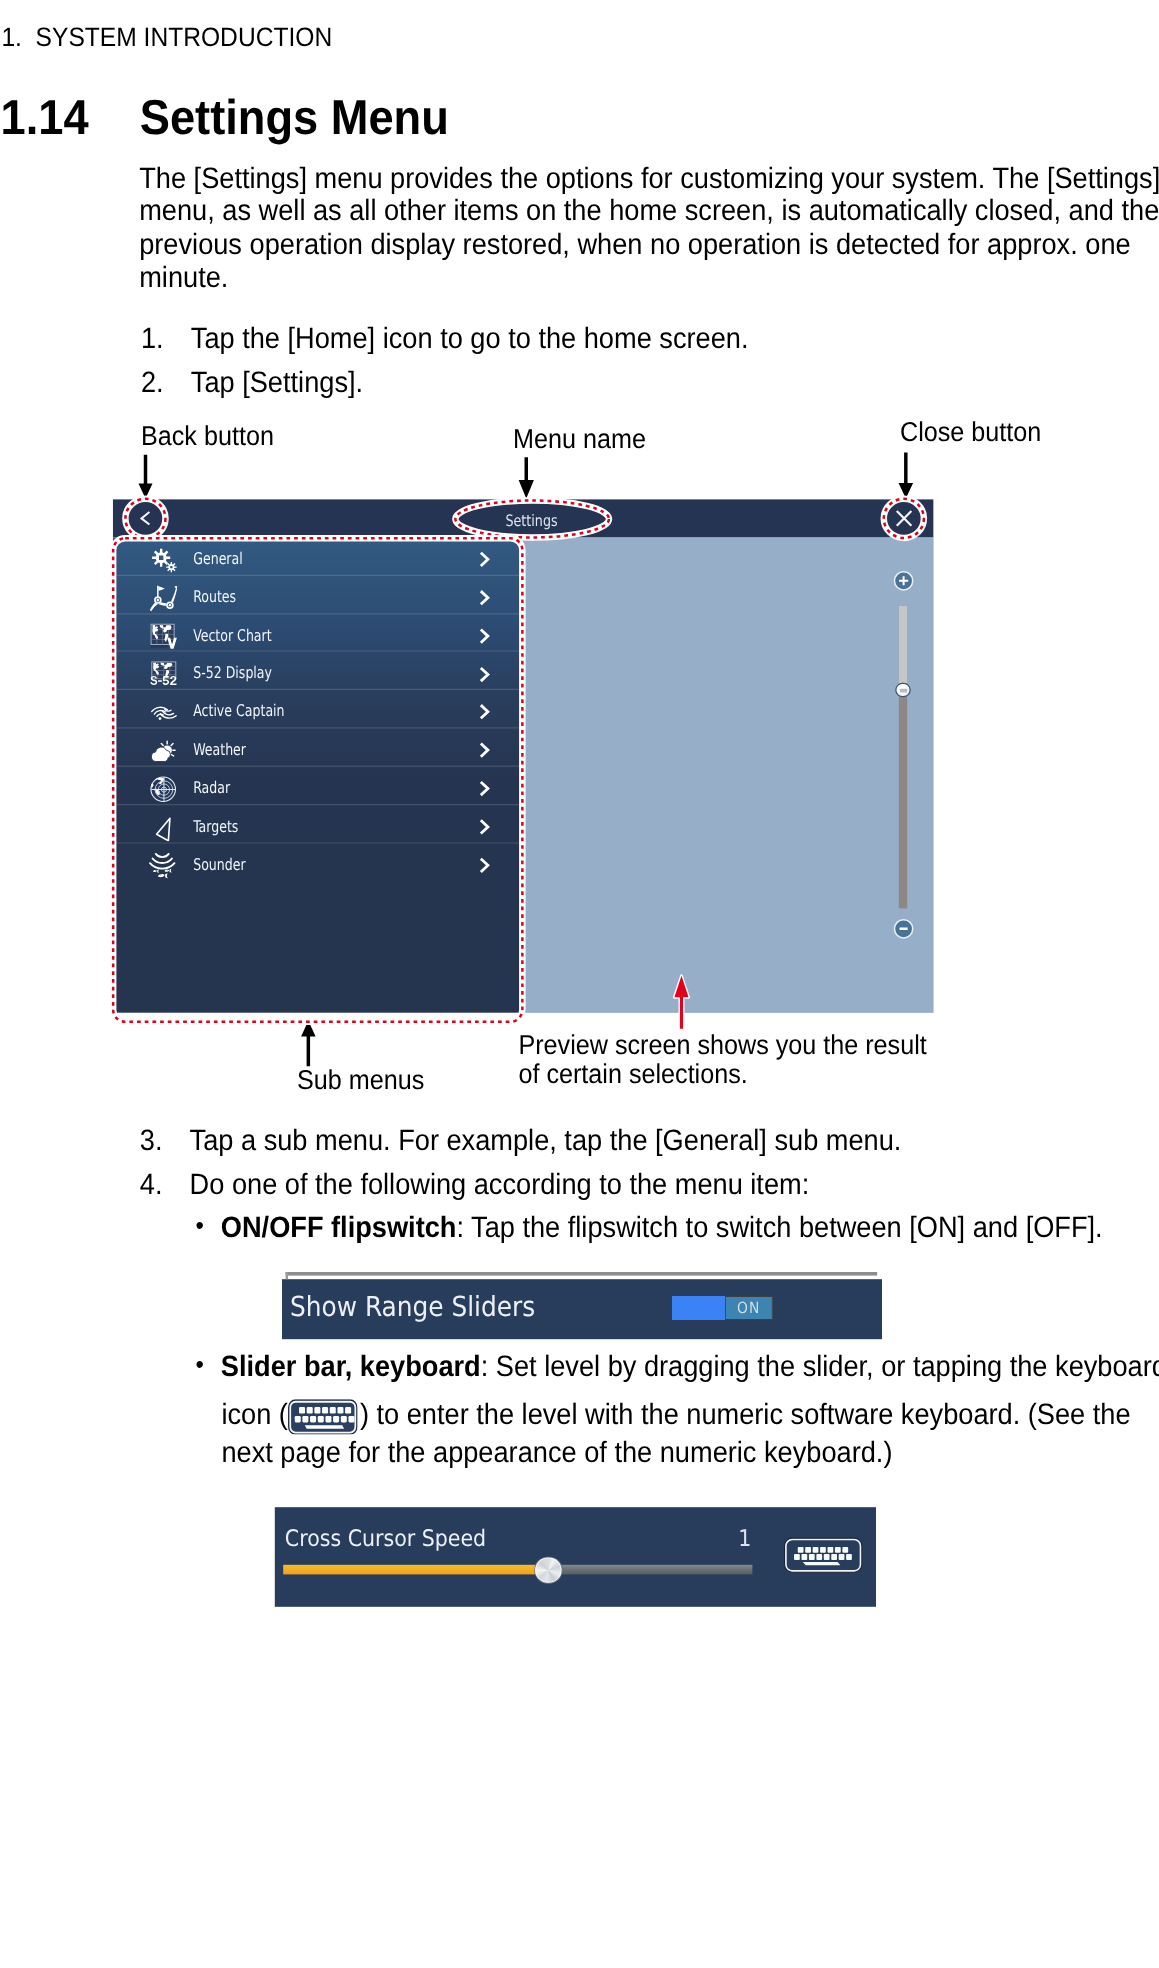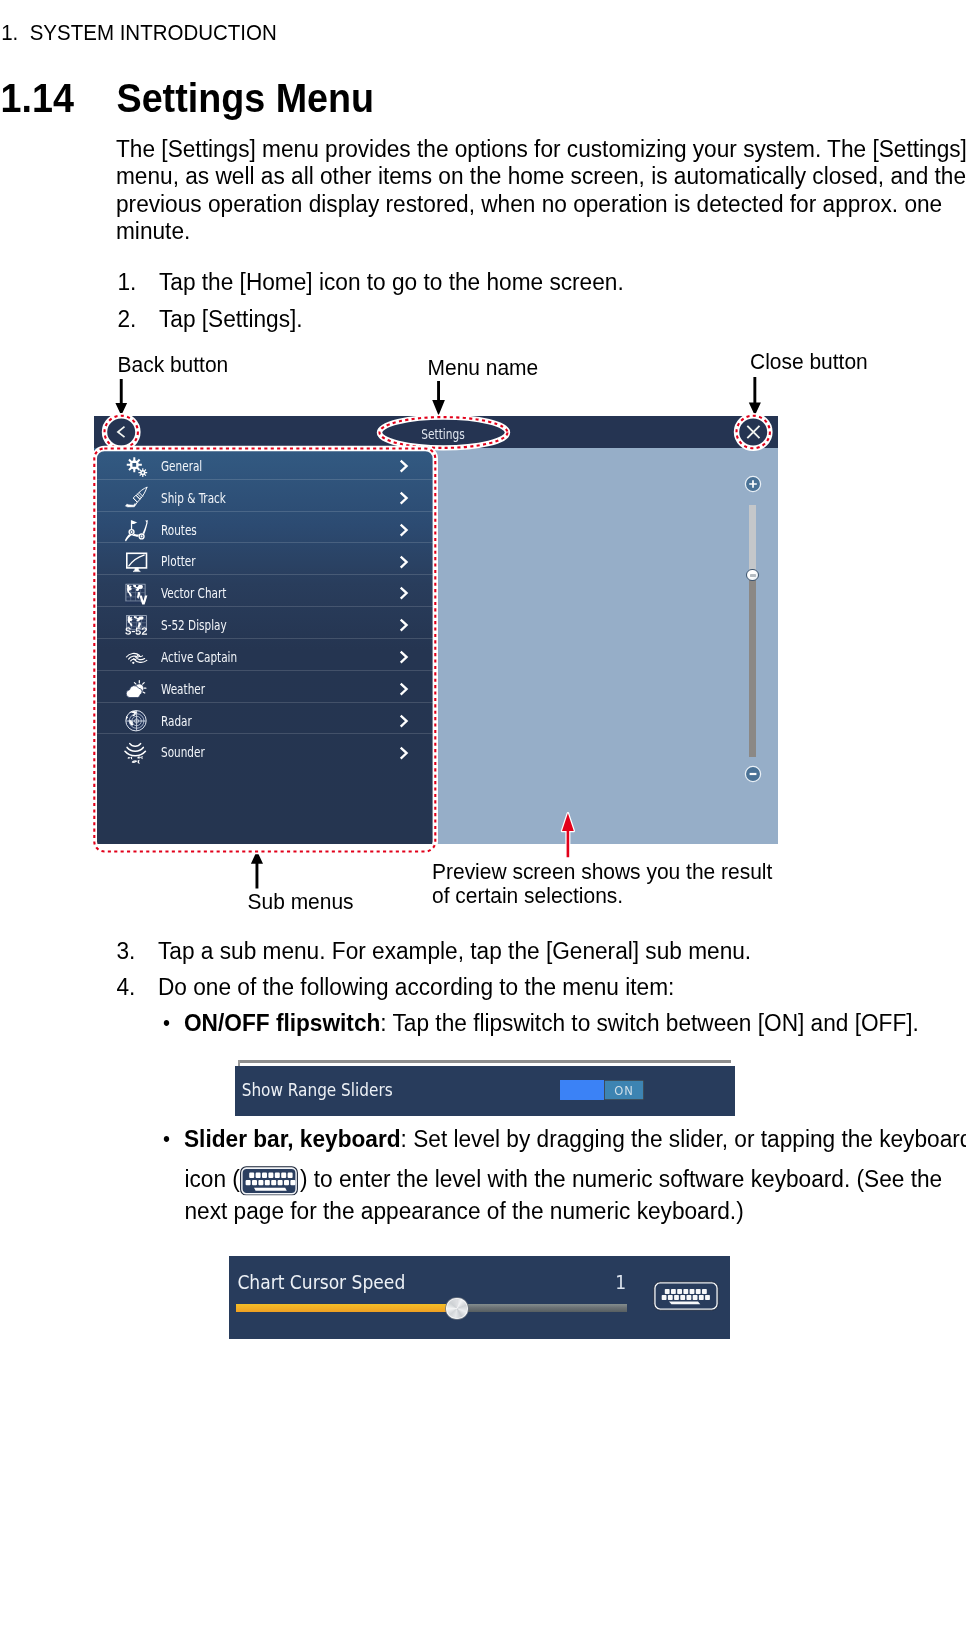--- a/index.html
+++ b/index.html
@@ -63,21 +63,21 @@
   .bcont{position:absolute;font-size:22.67px;line-height:25.3px;white-space:nowrap;}
   #bul2b{left:184.5px;top:1141px;}
   #bul2c{left:184.5px;top:1172.5px;}
   .kbslot{display:inline-block;width:60px;height:1px;vertical-align:baseline;position:relative;}
 
   
   .fsw{position:absolute;left:234.5px;top:1041.5px;width:500.5px;height:50.2px;background:#283c5c;
        font-family:"DejaVu Sans Condensed","DejaVu Sans",sans-serif;}
   .fsw-topline{position:absolute;left:3.8px;top:-5.6px;width:493px;height:2.6px;background:#8e8e8e;}
   .fsw-topline:before{content:"";position:absolute;left:0;top:0;width:2.2px;height:5.6px;background:#9a9a9a;}
-  .fsw-label{position:absolute;left:7.2px;top:0;height:50.2px;line-height:48.5px;color:#edf1f6;font-size:17px;white-space:nowrap;}
+  .fsw-label{position:absolute;left:7.2px;top:0;height:50.2px;line-height:48.5px;color:#edf1f6;font-size:23px;white-space:nowrap;}
   .fsw-track{position:absolute;left:325.7px;top:14.4px;width:84.1px;height:19.9px;background:#3b82f6;}
   .fsw-on{position:absolute;right:0;top:0;width:40.7px;height:19.9px;background:#3d84b2;color:#cfdfe9;
           font-size:12.8px;line-height:21.6px;text-align:center;letter-spacing:0.9px;
           box-shadow:inset 0 0 0 0.8px #3e3f44;}
 
   
   .slw{position:absolute;left:229.2px;top:1231.9px;width:501.2px;height:83.4px;background:#283c5c;
        font-family:"DejaVu Sans Condensed","DejaVu Sans",sans-serif;}
   .slw-label{position:absolute;left:8.2px;top:15.6px;color:#edf1f6;font-size:19.05px;line-height:22px;white-space:nowrap;}
   .slw-val{position:absolute;left:372px;top:15.6px;width:25px;text-align:right;color:#dde4ee;font-size:19.05px;line-height:22px;}
@@ -130,35 +130,20 @@
         </svg>
     </div>
 
     <div class="shot-body">
       <div class="menu" id="menu-list">
           <div class="mrow">
             <span class="micon"><svg viewBox="0 0 24 24" width="24" height="24">
                 <path fill="#fff" fill-rule="evenodd" d="M9.23 5.33 L9.35 2.26 L11.25 2.26 L11.37 5.33 L12.70 5.88 L14.96 3.79 L16.31 5.14 L14.22 7.40 L14.77 8.73 L17.84 8.85 L17.84 10.75 L14.77 10.87 L14.22 12.20 L16.31 14.46 L14.96 15.81 L12.70 13.72 L11.37 14.27 L11.25 17.34 L9.35 17.34 L9.23 14.27 L7.90 13.72 L5.64 15.81 L4.29 14.46 L6.38 12.20 L5.83 10.87 L2.76 10.75 L2.76 8.85 L5.83 8.73 L6.38 7.40 L4.29 5.14 L5.64 3.79 L7.90 5.88Z M8.45 7.95L12.15 7.95L12.15 11.65L8.45 11.65Z M18.19 15.07 L18.25 13.23 L19.35 13.23 L19.41 15.07 L20.16 15.38 L21.50 14.12 L22.28 14.90 L21.02 16.24 L21.33 16.99 L23.17 17.05 L23.17 18.15 L21.33 18.21 L21.02 18.96 L22.28 20.30 L21.50 21.08 L20.16 19.82 L19.41 20.13 L19.35 21.97 L18.25 21.97 L18.19 20.13 L17.44 19.82 L16.10 21.08 L15.32 20.30 L16.58 18.96 L16.27 18.21 L14.43 18.15 L14.43 17.05 L16.27 16.99 L16.58 16.24 L15.32 14.90 L16.10 14.12 L17.44 15.38Z M17.85 16.65L19.75 16.65L19.75 18.55L17.85 18.55Z"></path>
               </svg></span>
             <span class="mlabel">General</span>
-            <span class="mchev"><svg viewBox="0 0 16 16" width="16" height="16">
-                <path d="M3.7 1.6 L9.6 7.1 L3.7 12.6" fill="none" stroke="#fff" stroke-width="2.3" stroke-linecap="butt" stroke-linejoin="miter"></path>
-              </svg></span>
-          </div>
-          <div class="mrow">
-            <span class="micon"><svg viewBox="0 0 24 24" width="24" height="24">
-                <g fill="none" stroke="#fff" stroke-width="0.95" stroke-linejoin="round" stroke-linecap="round">
-                  <path d="M22.9 1.3 C21.9 4.7 19.4 9.6 16.0 13.3 L12.2 9.5 C15.6 5.4 19.8 2.2 22.9 1.3 Z"></path>
-                  <path d="M15.0 6.4 L18.6 10.1 M13.5 8.0 L17.2 11.7"></path>
-                  <path d="M12.2 9.5 L16.0 13.3 L13.3 16.2 L9.5 12.3 Z"></path>
-                  <path d="M9.5 12.3 L13.3 16.2 L12.1 18.0"></path>
-                  <path d="M1.6 19.8 L3.2 17.9 L4.1 18.8 L9.6 19.2 L11.0 17.5 L12.0 18.6 L10.3 20.8 L3.9 20.9 Z" fill="#fff" stroke-width="0.55"></path>
-                </g>
-              </svg></span>
-            <span class="mlabel">Ship &amp; Track</span>
             <span class="mchev"><svg viewBox="0 0 16 16" width="16" height="16">
                 <path d="M3.7 1.6 L9.6 7.1 L3.7 12.6" fill="none" stroke="#fff" stroke-width="2.3" stroke-linecap="butt" stroke-linejoin="miter"></path>
               </svg></span>
           </div>
           <div class="mrow">
             <span class="micon"><svg viewBox="0 0 24 24" width="24" height="24">
                 <defs>
                   <mask id="rtmask">
                     <rect x="0" y="0" width="24" height="24" fill="#fff"></rect>
                     <circle cx="7.55" cy="14.1" r="3.1" fill="#000"></circle>
@@ -183,31 +168,20 @@
                   <circle cx="7.55" cy="14.1" r="1.05"></circle>
                   <circle cx="17.6" cy="18.4" r="1.05"></circle>
                 </g>
               </svg></span>
             <span class="mlabel">Routes</span>
             <span class="mchev"><svg viewBox="0 0 16 16" width="16" height="16">
                 <path d="M3.7 1.6 L9.6 7.1 L3.7 12.6" fill="none" stroke="#fff" stroke-width="2.3" stroke-linecap="butt" stroke-linejoin="miter"></path>
               </svg></span>
           </div>
           <div class="mrow">
-            <span class="micon"><svg viewBox="0 0 24 24" width="24" height="24">
-                <rect x="2.8" y="3.3" width="19.7" height="14.6" fill="none" stroke="#fff" stroke-width="1.6"></rect>
-                <path d="M4.5 16.4 C7.8 11.6 14.2 6.9 20.6 4.9" fill="none" stroke="#fff" stroke-width="1.3"></path>
-                <path d="M9.0 21.6 C10.4 21.0 11.0 19.6 11.1 17.9 L14.3 17.9 C14.4 19.6 15.0 21.0 16.4 21.6 Z" fill="#fff" stroke="#fff" stroke-width="0.5" stroke-linejoin="round"></path>
-              </svg></span>
-            <span class="mlabel">Plotter</span>
-            <span class="mchev"><svg viewBox="0 0 16 16" width="16" height="16">
-                <path d="M3.7 1.6 L9.6 7.1 L3.7 12.6" fill="none" stroke="#fff" stroke-width="2.3" stroke-linecap="butt" stroke-linejoin="miter"></path>
-              </svg></span>
-          </div>
-          <div class="mrow">
             <span class="micon"><svg viewBox="0 0 26 26" width="26" height="26">
                 <g>
                   <rect x="1.9" y="2.2" width="19.2" height="16.9" fill="#2a3c5e" stroke="#a8b4c6" stroke-width="0.8"></rect>
                   <g stroke="#6d7d97" stroke-width="0.55">
                     <path d="M1.9 6.4 H21.1 M1.9 10.65 H21.1 M1.9 14.9 H21.1 M6.7 2.2 V19.1 M11.5 2.2 V19.1 M16.3 2.2 V19.1"></path>
                   </g>
                   <path d="M3.0 3.1 L5.4 2.8 L5.1 4.4 L6.9 3.8 L7.7 4.8 L6.3 5.9 L7.8 6.2 L7.3 8.1 L5.6 8.3 L5.0 9.8 L6.5 10.9 L7.8 13.3 L7.0 15.0 L5.7 13.6 L4.9 11.5 L3.5 10.3 L3.0 7.9 L3.2 5.4 Z M9.2 2.8 L11.9 3.1 L12.1 5.0 L13.9 4.7 L14.6 3.1 L18.2 3.1 L19.0 4.9 L17.9 6.7 L15.3 7.0 L14.5 8.7 L12.6 9.1 L11.8 7.7 L12.9 6.2 L10.9 5.5 L9.2 4.5 Z M13.9 9.9 L16.0 10.3 L16.2 12.5 L15.1 14.8 L14.3 17.0 L13.0 15.2 L13.6 12.6 Z" fill="#fff"></path>
                   <path d="M1.6 19.5 L16.3 19.5 L16.3 21.6 L1.6 21.6 Z" fill="#24365a"></path>
                   <path d="M15.4 13.4 L17.8 13.4 L19.4 19.1 L21.0 13.4 L23.4 13.4 L20.6 22.6 L18.2 22.6 Z" fill="#fff"></path>
                 </g>
@@ -287,20 +261,29 @@
                     <circle cx="12.6" cy="12.0" r="7.3"></circle>
                     <circle cx="12.6" cy="12.0" r="4.7"></circle>
                     <circle cx="12.6" cy="12.0" r="2.1"></circle>
                   </g>
                   <g clip-path="url(#radarclip)">
                     <path d="M12.6 1.0 V23.0 M1.4 12.0 H23.4" stroke="#dde4ec" stroke-width="0.85"></path>
                   </g>
                 </g>
               </svg></span>
             <span class="mlabel">Radar</span>
+            <span class="mchev"><svg viewBox="0 0 16 16" width="16" height="16">
+                <path d="M3.7 1.6 L9.6 7.1 L3.7 12.6" fill="none" stroke="#fff" stroke-width="2.3" stroke-linecap="butt" stroke-linejoin="miter"></path>
+              </svg></span>
+          </div>
+          <div class="mrow">
+            <span class="micon"><svg viewBox="0 0 24 24" width="24" height="24">
+                <path d="M17.6 4.9 L6.5 18.2 L16.3 23.6 Z" fill="none" stroke="#fff" stroke-width="1.35" stroke-linejoin="round"></path>
+              </svg></span>
+            <span class="mlabel">Targets</span>
             <span class="mchev"><svg viewBox="0 0 16 16" width="16" height="16">
                 <path d="M3.7 1.6 L9.6 7.1 L3.7 12.6" fill="none" stroke="#fff" stroke-width="2.3" stroke-linecap="butt" stroke-linejoin="miter"></path>
               </svg></span>
           </div>
           <div class="mrow">
             <span class="micon"><svg viewBox="0 0 24 24" width="24" height="24">
                 <g fill="none" stroke="#fff" stroke-width="1.55" stroke-linecap="round">
                   <path d="M5.8 2.6 C8.4 6.1 14.0 6.1 16.6 2.6"></path>
                   <path d="M3.1 6.4 C7.0 11.4 15.4 11.4 19.3 6.4"></path>
                   <path d="M1.0 10.3 C6.0 16.3 16.4 16.3 21.4 10.3"></path>
@@ -380,21 +363,21 @@
               <rect x="37.6" y="12.8" width="5.0" height="5.0" rx="1"></rect>
               <rect x="44.0" y="12.8" width="5.0" height="5.0" rx="1"></rect>
               <rect x="50.4" y="12.8" width="5.0" height="5.0" rx="1"></rect>
               <path d="M14.0 20.0 L45.2 20.0 L46.8 22.7 L15.6 22.7 Z"></path>
             </g>
           </svg></span></span><span>) to enter the level with the numeric software keyboard. (See the</span>
   </div>
   <div class="bcont vs" id="bul2c">next page for the appearance of the numeric keyboard.)</div>
 
   <div class="slw">
-    <div class="slw-label">Chart Cursor Speed</div>
+    <div class="slw-label">Cross Cursor Speed</div>
     <div class="slw-val">1</div>
     <div class="slw-fill"></div>
     <div class="slw-rest"></div>
     <div class="slw-knob"></div>
     <div class="slw-kb"><svg viewBox="0 0 66 30" width="66" height="30">
           <rect x="1.7" y="1.7" width="62.6" height="26.6" rx="5.6" ry="5.6" fill="#283c5c" stroke="#f2f5f8" stroke-width="1.8"></rect>
           <rect x="0.8" y="0.8" width="64.4" height="28.4" rx="6.4" ry="6.4" fill="none" stroke="#1b2436" stroke-width="0.9"></rect>
           <g fill="#f6f8fa">
             <rect x="11.8" y="8.1" width="4.8" height="4.8" rx="0.7"></rect>
             <rect x="18.0" y="8.1" width="4.8" height="4.8" rx="0.7"></rect>

